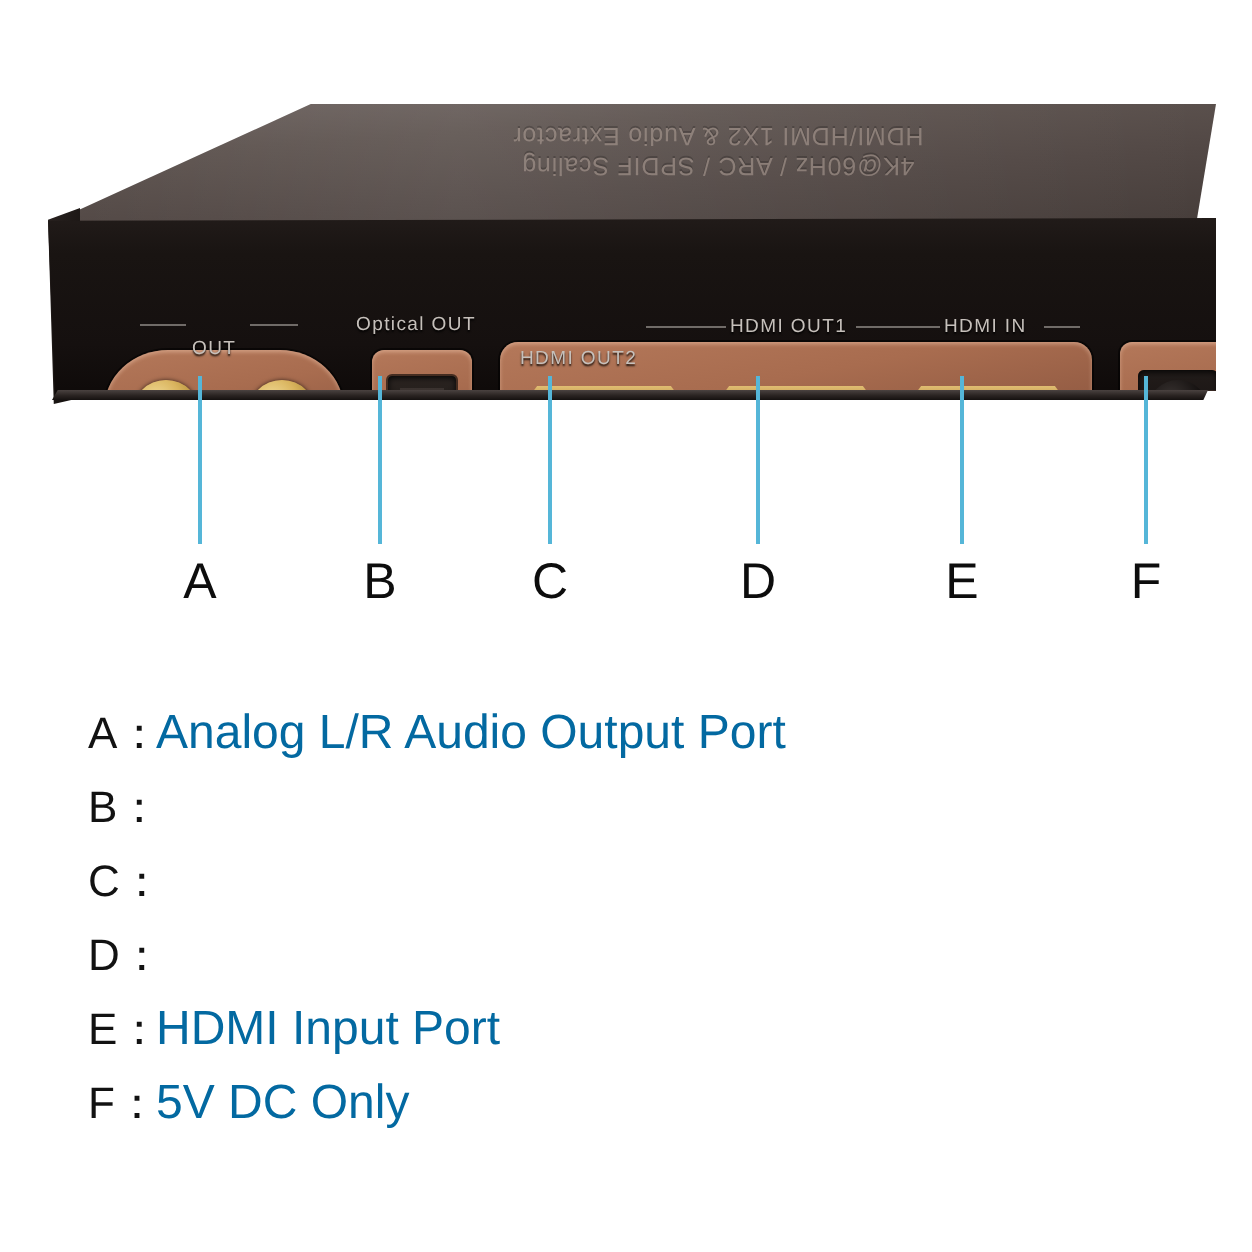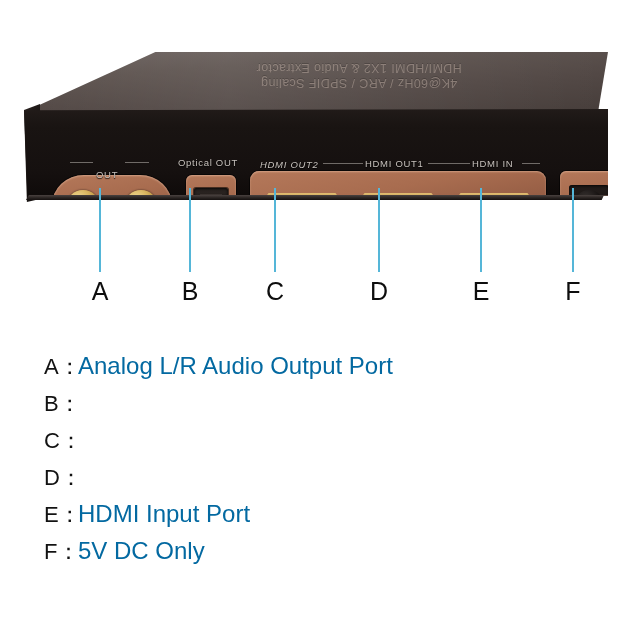--- a/index.html
+++ b/index.html
@@ -271,21 +271,21 @@
         </div>
         <div class="hdmi" id="hdmi-in">
           <div class="cav">
             <div class="blade"></div>
           </div>
           <div class="notch" style="left:16px;"></div>
           <div class="notch" style="left:53px;"></div>
         </div>
       </div>
 
-      <div class="silk" style="left:236px;top:50px;font-style:italic;">HDMI OUT2</div>
+      <div class="silk" style="left:236px;top:65px;">HDMI OUT2</div>
       <div class="rule" style="left:299px;top:54px;width:40px;"></div>
       <div class="silk" style="left:341px;top:49px;">HDMI OUT1</div>
       <div class="rule" style="left:404px;top:54px;width:42px;"></div>
       <div class="silk" style="left:448px;top:49px;text-align:center;">HDMI IN</div>
       <div class="rule" style="left:498px;top:54px;width:18px;"></div>
 
       <div class="silk sm" style="left:234px;top:119px;">Audio Only</div>
       <div class="rule" style="left:286px;top:124px;width:56px;"></div>
       <div class="silk sm" style="left:345px;top:119px;">ARC</div>
       <div class="silk sm" style="left:368px;top:118px;">▲</div>

